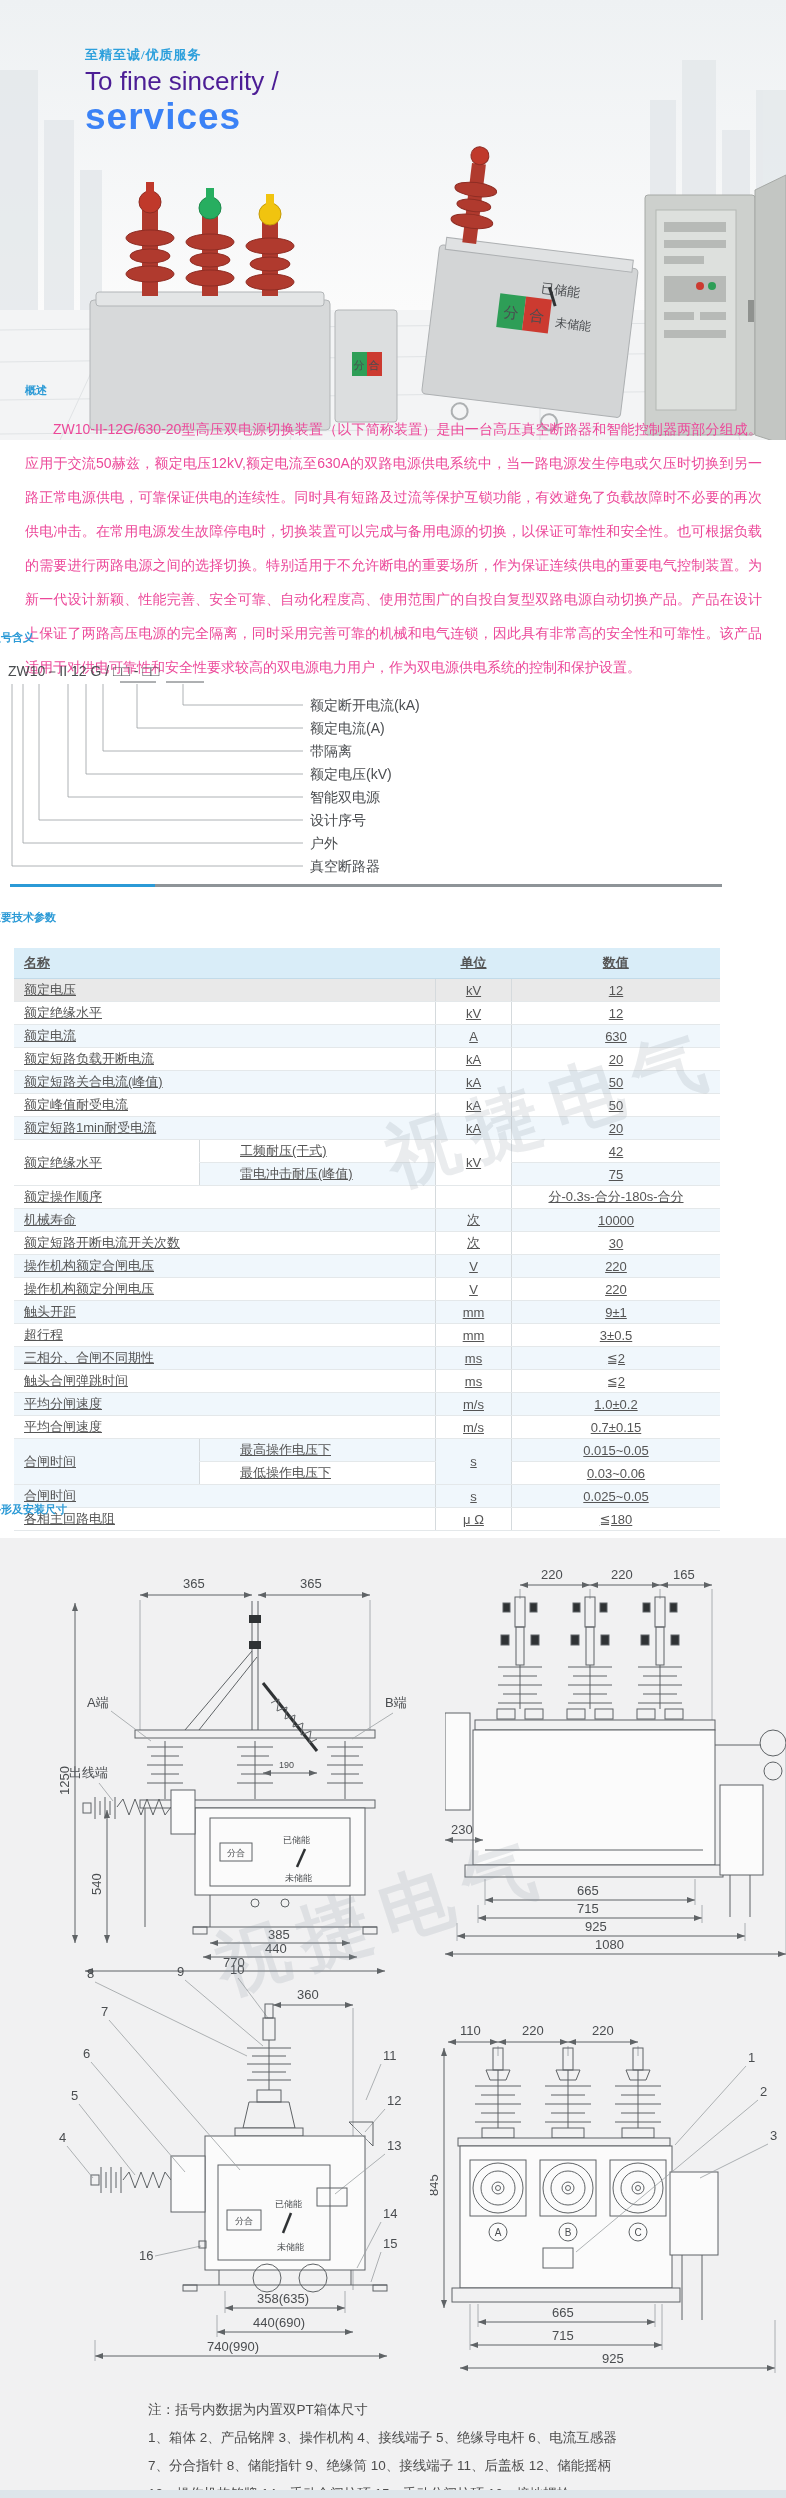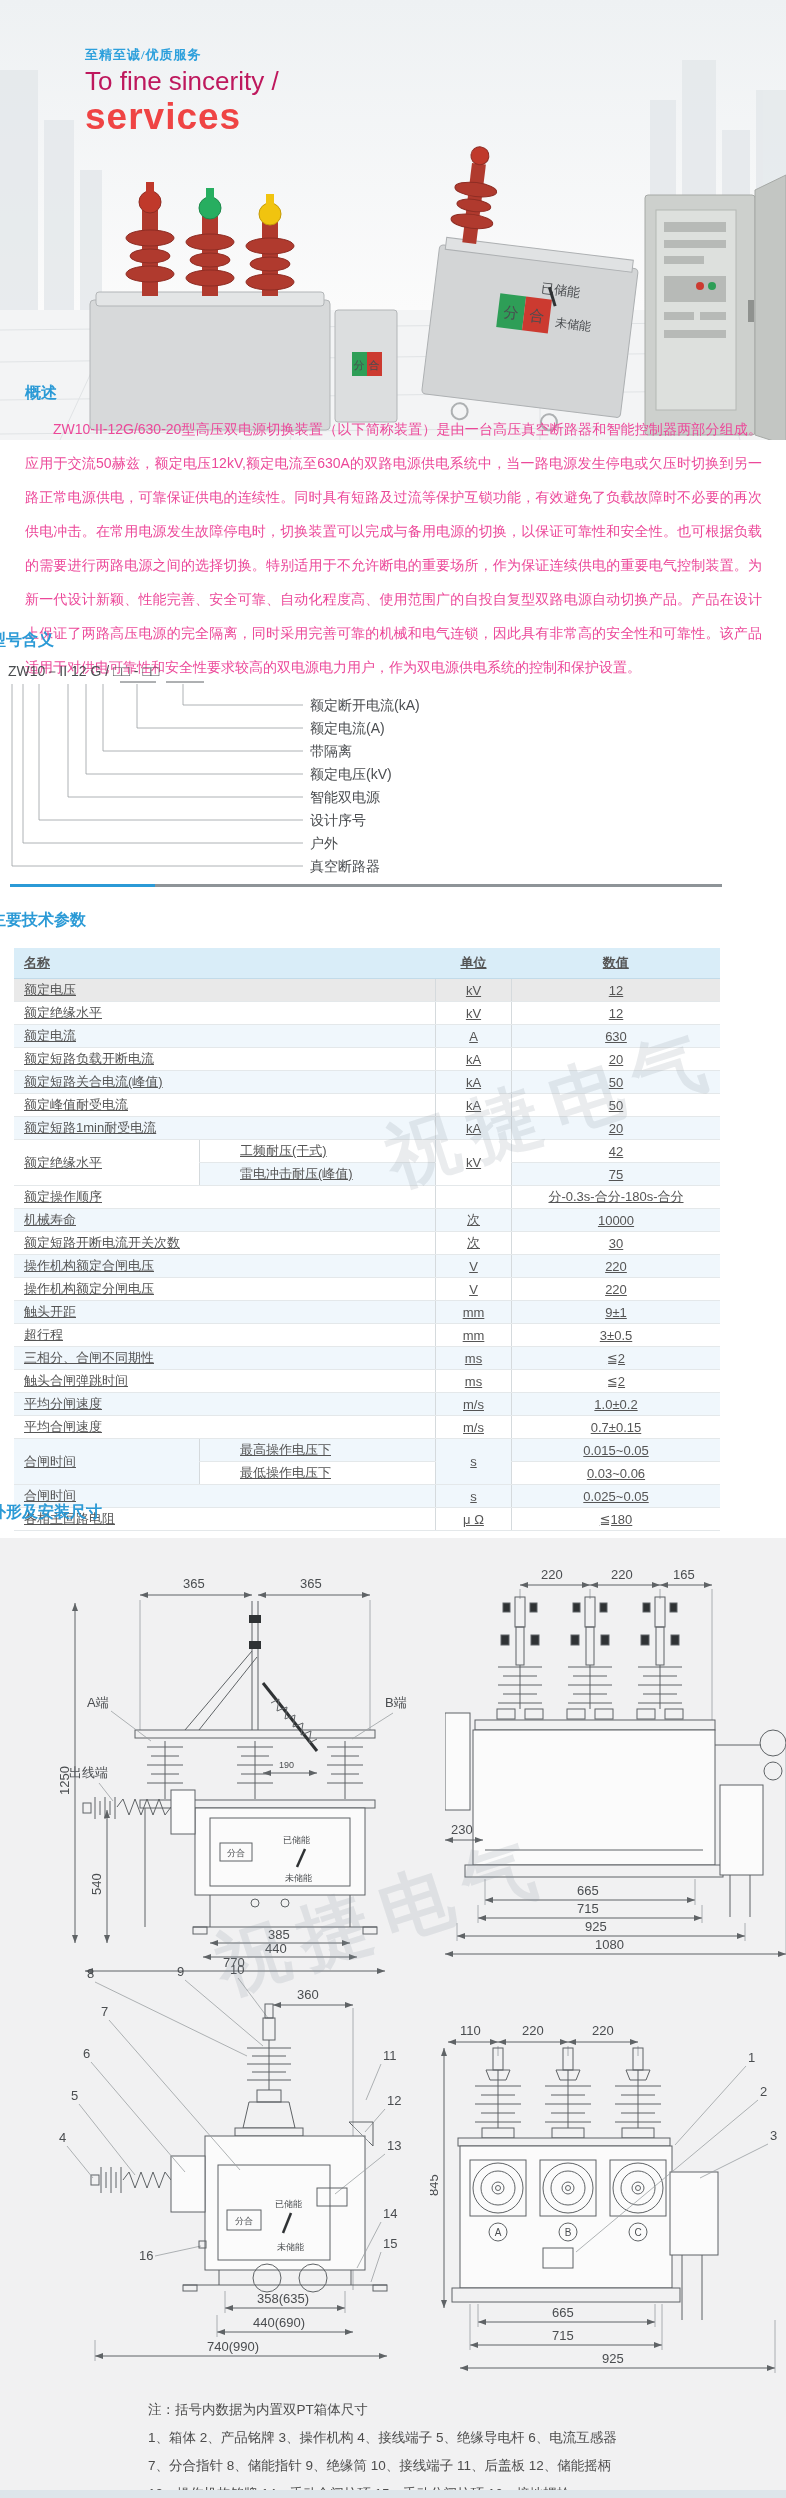--- a/index.html
+++ b/index.html
@@ -3,25 +3,25 @@
 <meta charset="utf-8">
 <style>
   html,body{margin:0;padding:0;background:#fff;}
   body{font-family:"Liberation Sans","DejaVu Sans",sans-serif;color:#4c4c4c;}
   #page{position:relative;width:786px;height:2498px;overflow:hidden;background:#fff;margin:0 auto;}
 
   
   .banner{position:absolute;left:0;top:0;width:786px;height:440px;overflow:hidden;}
   .banner-text{position:absolute;left:85px;top:46px;z-index:3;}
   .b-cn{font-size:13px;color:#2da0dc;letter-spacing:1px;font-weight:bold;font-family:Liberation Serif, serif;}
-  .b-en{font-size:26px;color:#be185d;font-weight:300;margin-top:2px;}
-  .b-sv{font-size:37px;color:#ef4444;font-weight:bold;line-height:1;margin-top:1px;letter-spacing:1px;}
+  .b-en{font-size:26px;color:#4c1d95;font-weight:300;margin-top:2px;}
+  .b-sv{font-size:37px;color:#3b82f6;font-weight:bold;line-height:1;margin-top:1px;letter-spacing:1px;}
 
   
-  .sec-h{position:absolute;font-size:16px;font-weight:bold;color:#2b9ad6;white-space:nowrap;}
+  .sec-h{position:absolute;font-size:11px;font-weight:bold;color:#2b9ad6;white-space:nowrap;}
 
   .para{position:absolute;left:25px;top:412px;width:737px;font-size:14px;line-height:34px;
         text-align:justify;text-indent:2em;color:#ec4899;}
 
   .divider{position:absolute;left:10px;top:884px;width:712px;height:3px;background:#8e9498;}
   .divider .blue{position:absolute;left:0;top:0;width:145px;height:3px;background:#2b9ad6;}
 
   
   table.tech{position:absolute;left:14px;top:948px;width:706px;border-collapse:collapse;font-size:13px;color:#555;text-decoration:underline;}
   table.tech th{background:#d9edf8;font-weight:bold;height:26px;padding:2px 10px;border-bottom:1px solid #c2dbe9;}

